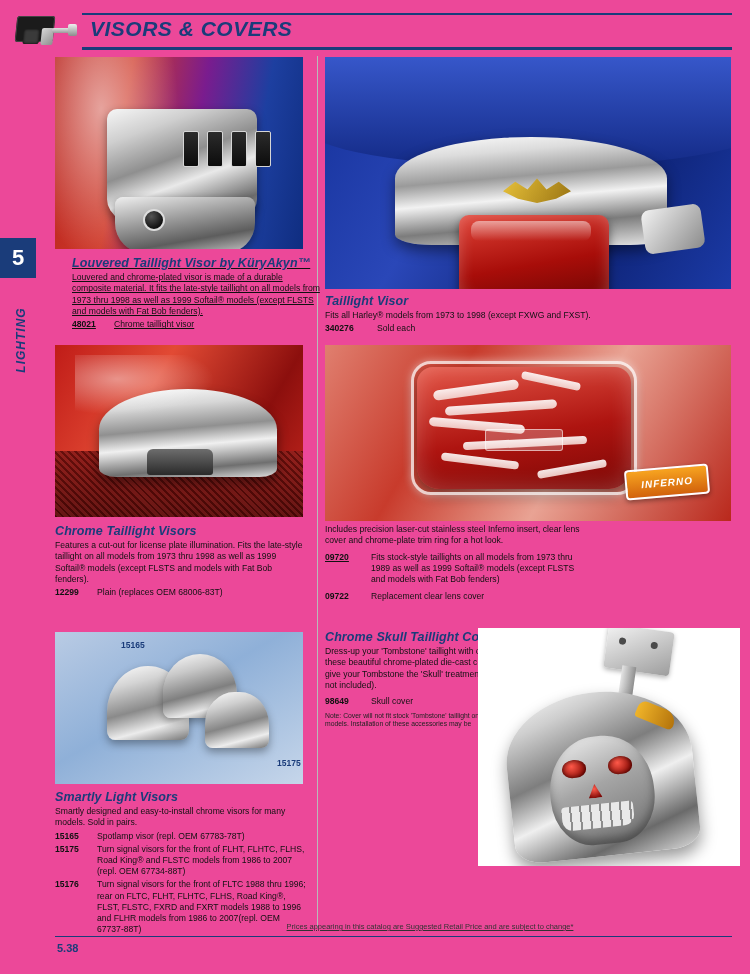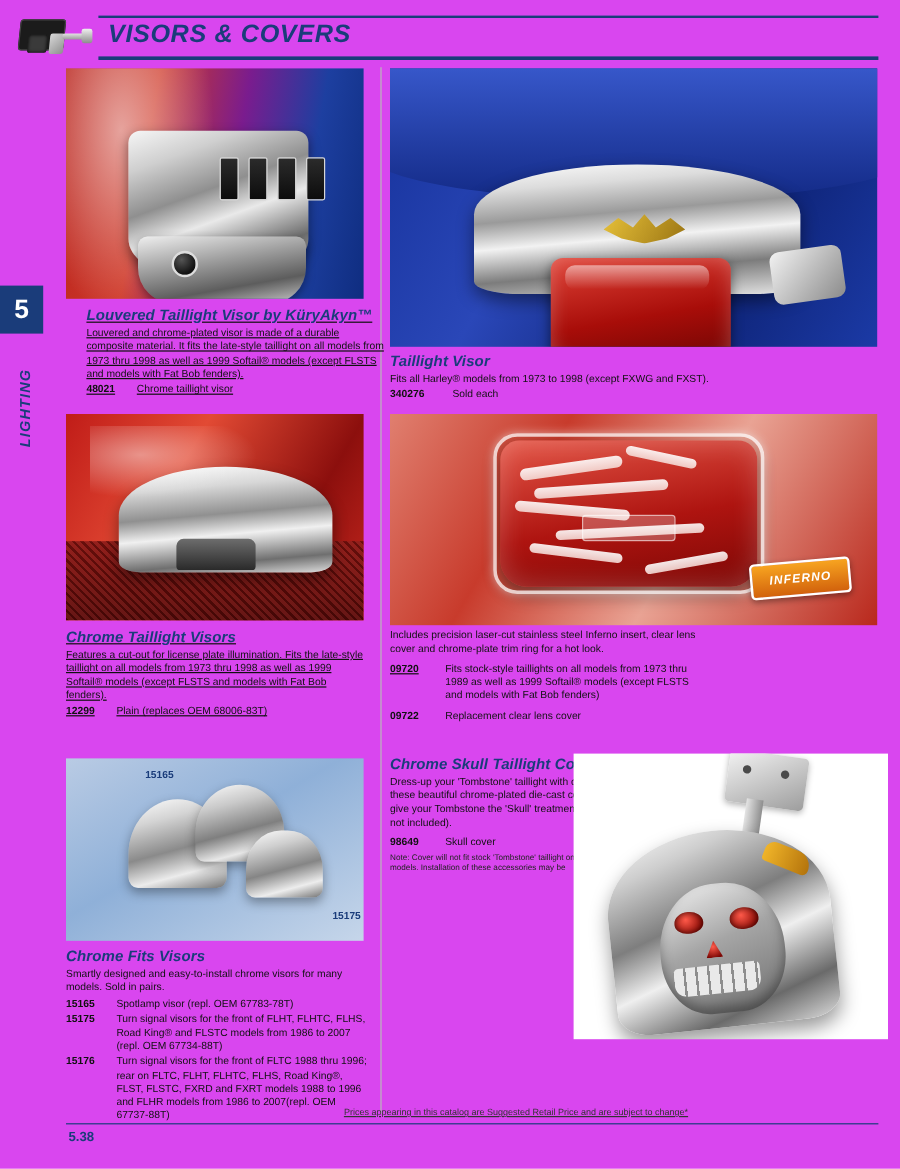--- a/index.html
+++ b/index.html
@@ -10,21 +10,21 @@
     font-family: "Liberation Sans", sans-serif;
     color: #111;
     position: relative;
     overflow: hidden;
   }
 
   
   .page {
     position: absolute;
     left: 0; top: 0; width: 750px; height: 974px;
-    background: #d946ef;
+    background: #ec4899;
   }
 
   
   .header-rule-top {
     position: absolute; left: 82px; top: 13px; width: 650px; height: 2px;
     background: #1a3c7a;
   }
   .header-rule-bottom {
     position: absolute; left: 82px; top: 47px; width: 650px; height: 3px;
     background: #1a3c7a;
@@ -316,39 +316,39 @@
     </div>
   </div>
 
   <div class="photo" id="photo3">
     <div class="mesh"></div>
     <div class="visor"></div>
     <div class="visor-cut"></div>
     <div class="glow"></div>
   </div>
 
-  <div style="position:absolute; left:55px; top:524px; width:252px;text-decoration:underline;">
+  <div style="position:absolute; left:55px; top:524px; width:252px;">
     <div class="prod-title">Chrome Taillight Visors</div>
     <div class="prod-desc">Features a cut-out for license plate illumination. Fits the late-style taillight on all models from 1973 thru 1998 as well as 1999 Softail® models (except FLSTS and models with Fat Bob fenders).</div>
     <div class="sku-row">
       <div class="sku-num">12299</div>
       <div class="sku-txt">Plain (replaces OEM 68006-83T)</div>
     </div>
   </div>
 
   <div class="photo" id="photo5">
     <div class="lv-a"></div>
     <div class="lv-b"></div>
     <div class="lv-c"></div>
     <div class="cap-a">15165</div>
     <div class="cap-b">15175</div>
   </div>
 
   <div style="position:absolute; left:55px; top:790px; width:252px;">
-    <div class="prod-title">Chrome Fits Visors</div>
+    <div class="prod-title">Smartly Light Visors</div>
     <div class="prod-desc">Smartly designed and easy-to-install chrome visors for many models. Sold in pairs.</div>
     <div class="sku-row">
       <div class="sku-num">15165</div>
       <div class="sku-txt">Spotlamp visor (repl. OEM 67783-78T)</div>
     </div>
     <div class="sku-row">
       <div class="sku-num">15175</div>
       <div class="sku-txt">Turn signal visors for the front of FLHT, FLHTC, FLHS, Road King® and FLSTC models from 1986 to 2007 (repl. OEM 67734-88T)</div>
     </div>
     <div class="sku-row">

